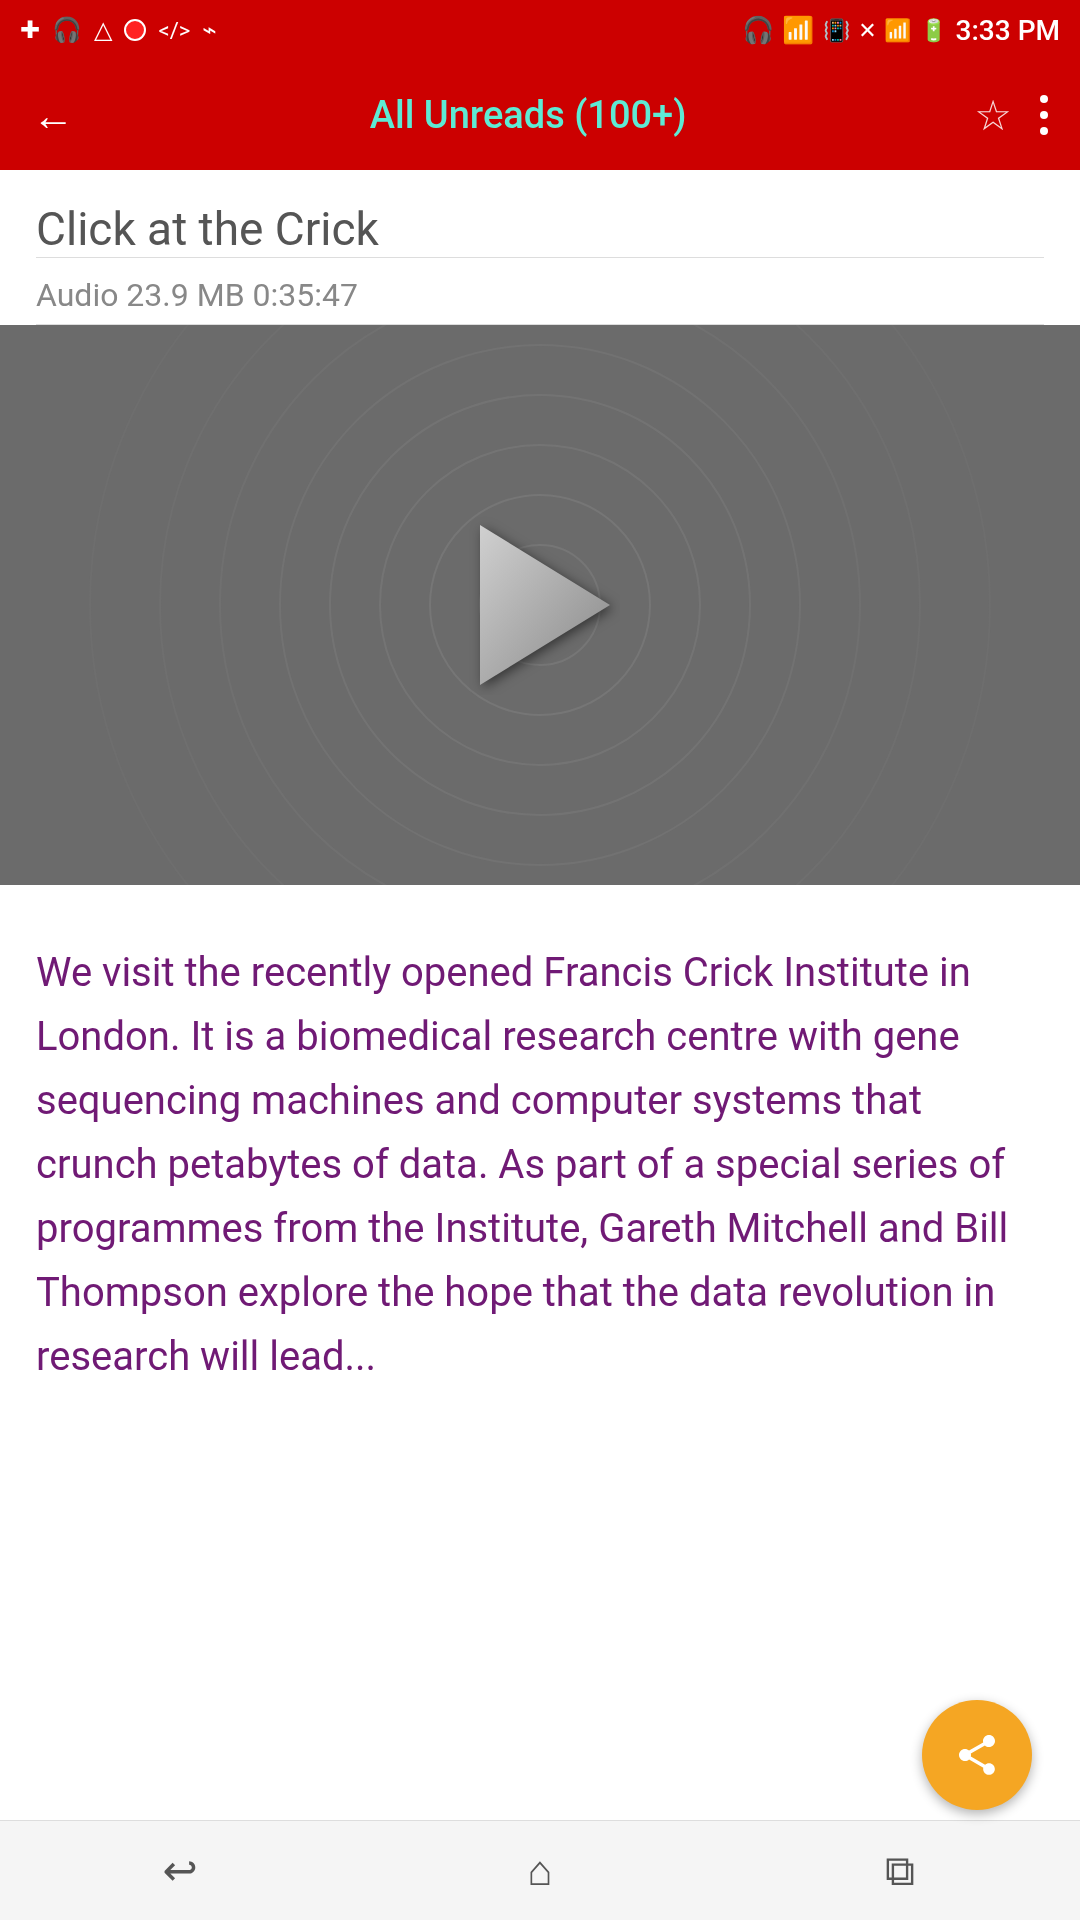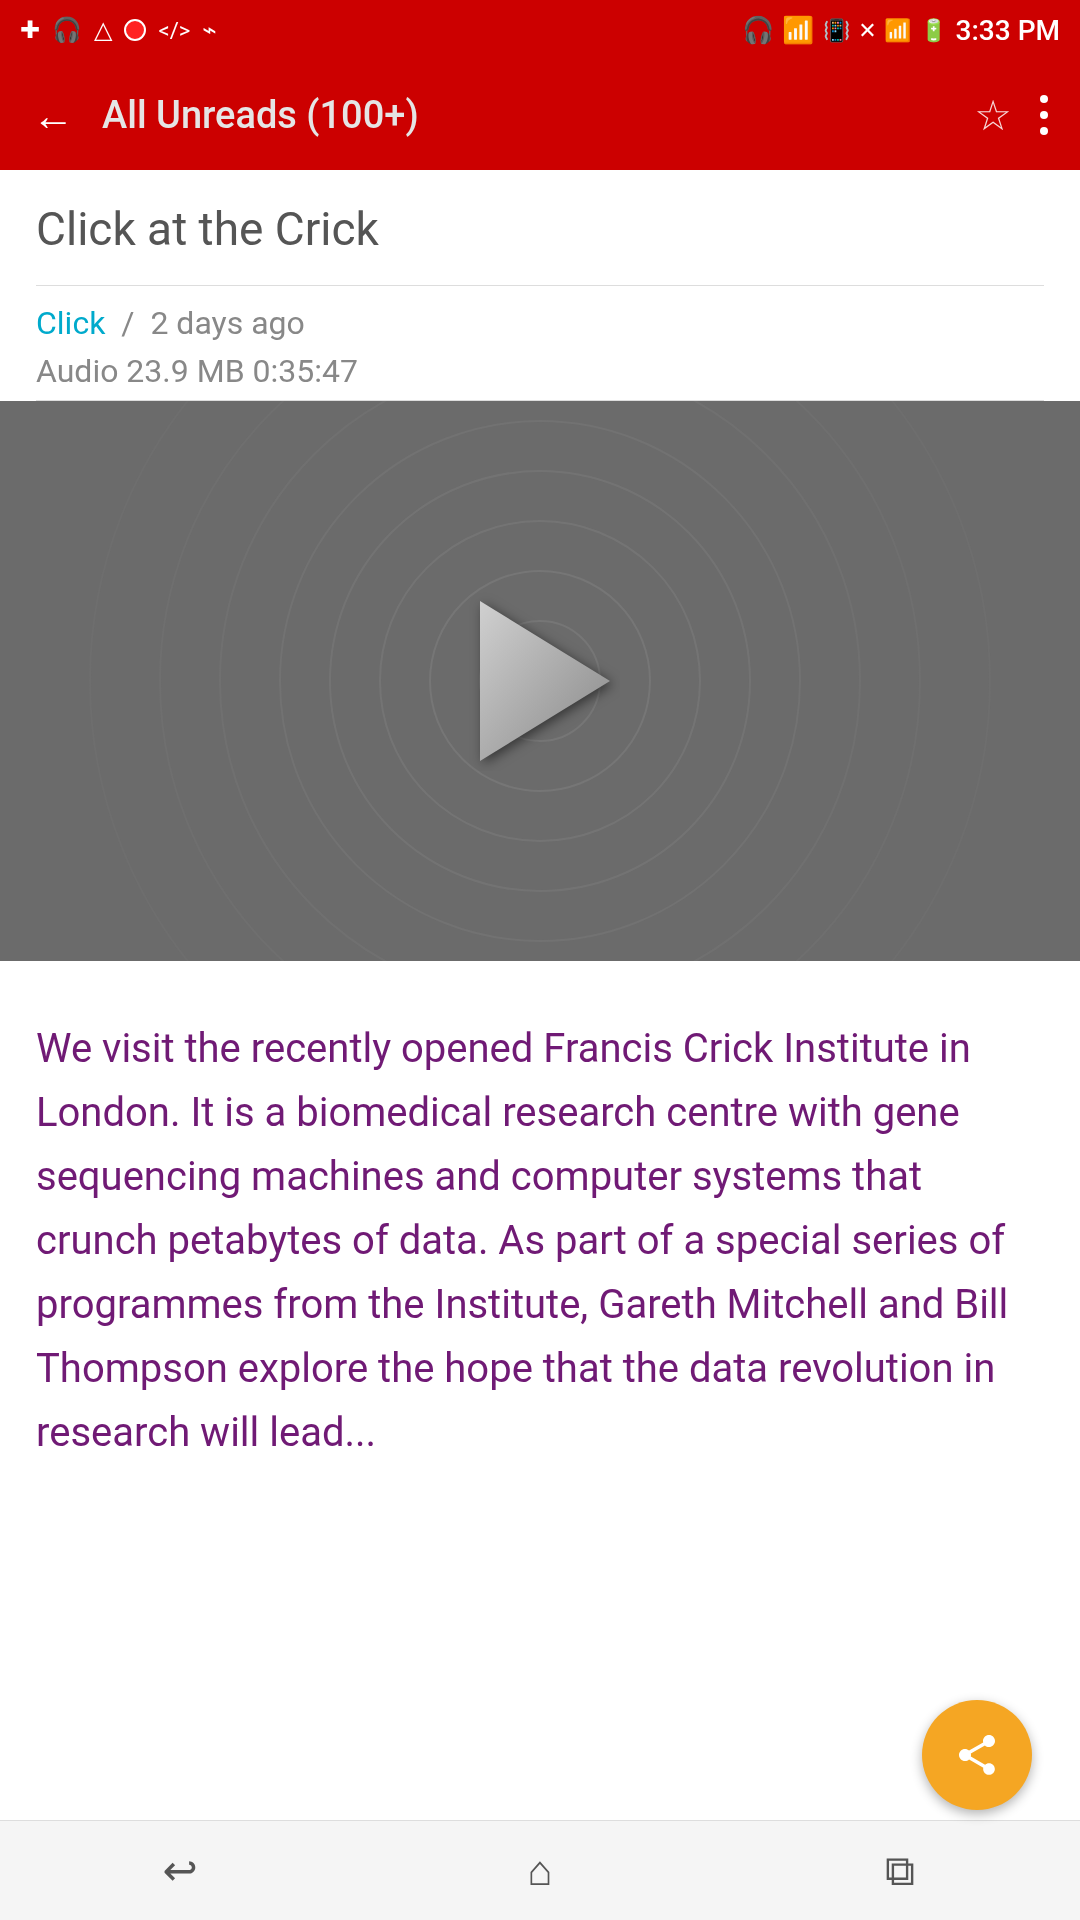--- a/index.html
+++ b/index.html
@@ -70,23 +70,24 @@
 
     .toolbar-back {
       color: white;
       font-size: 42px;
       cursor: pointer;
       padding: 8px;
     }
 
     .toolbar-title {
       flex: 1;
-      color: #e5e5e5;
+      color: #5eead4;
       font-size: 38px;
       font-weight: 500;
+      text-align: center;
     }
 
     .toolbar-star {
       color: white;
       font-size: 42px;
       opacity: 0.85;
     }
 
     .toolbar-menu-dot {
       width: 8px;
@@ -98,21 +99,20 @@
     
     .content {
       padding: 32px 36px 0 36px;
       background: #ffffff;
     }
 
     .article-title {
       font-size: 46px;
       color: #555555;
       font-weight: 400;
-      margin-bottom: 28px;
       line-height: 1.2;
     }
 
     .divider {
       width: 100%;
       height: 1px;
       background: #dddddd;
       margin-bottom: 18px;
     }
 
@@ -256,25 +256,20 @@
     <div class="toolbar-menu-dot"></div>
     <div class="toolbar-menu-dot"></div>
     <div class="toolbar-menu-dot"></div>
   </div>
 </div>
 
 <div class="content">
   <h1 class="article-title">Click at the Crick</h1>
   <div class="divider"></div>
 
-  <div class="meta-row">
-    <span class="meta-source">Click</span>
-    <span class="meta-separator">&nbsp;/&nbsp;</span>
-    <span class="meta-time">2 days ago</span>
-  </div>
   <div class="meta-details">Audio 23.9 MB 0:35:47</div>
   <div class="divider2"></div>
 </div>
 
 <div class="media-player">
 
   <svg style="position:absolute;top:0;left:0;width:100%;height:100%;" xmlns="http://www.w3.org/2000/svg">
     <circle cx="540" cy="280" r="60" fill="none" stroke="#888" stroke-width="2" opacity="0.4"></circle>
     <circle cx="540" cy="280" r="110" fill="none" stroke="#888" stroke-width="2" opacity="0.4"></circle>
     <circle cx="540" cy="280" r="160" fill="none" stroke="#888" stroke-width="2" opacity="0.35"></circle>

